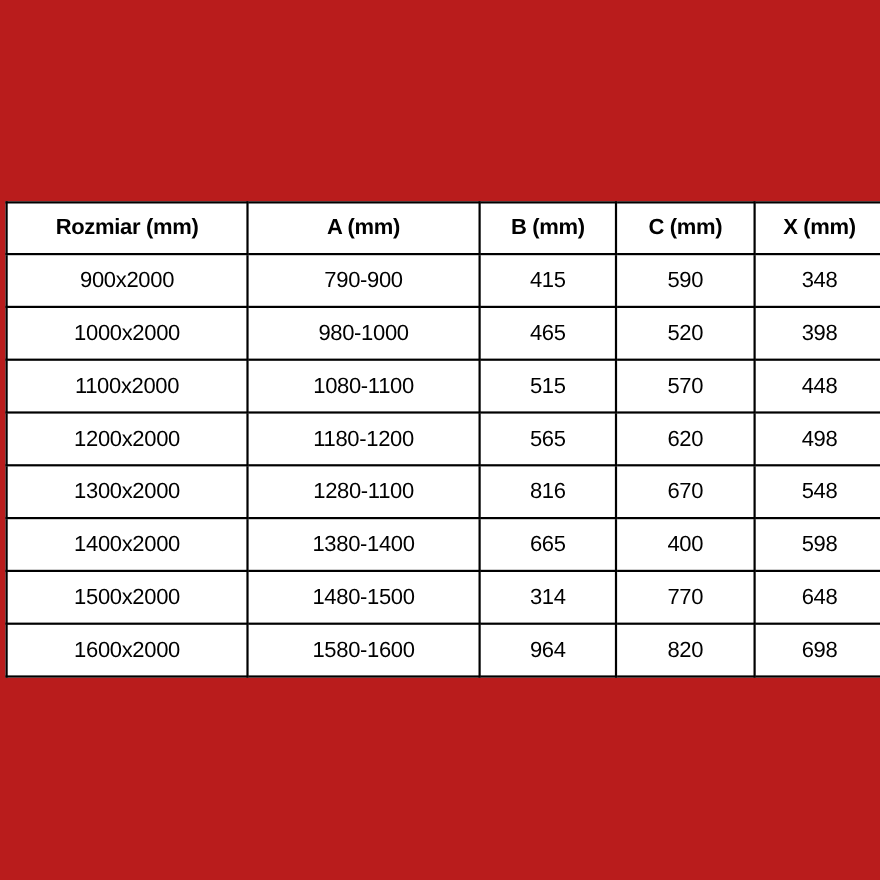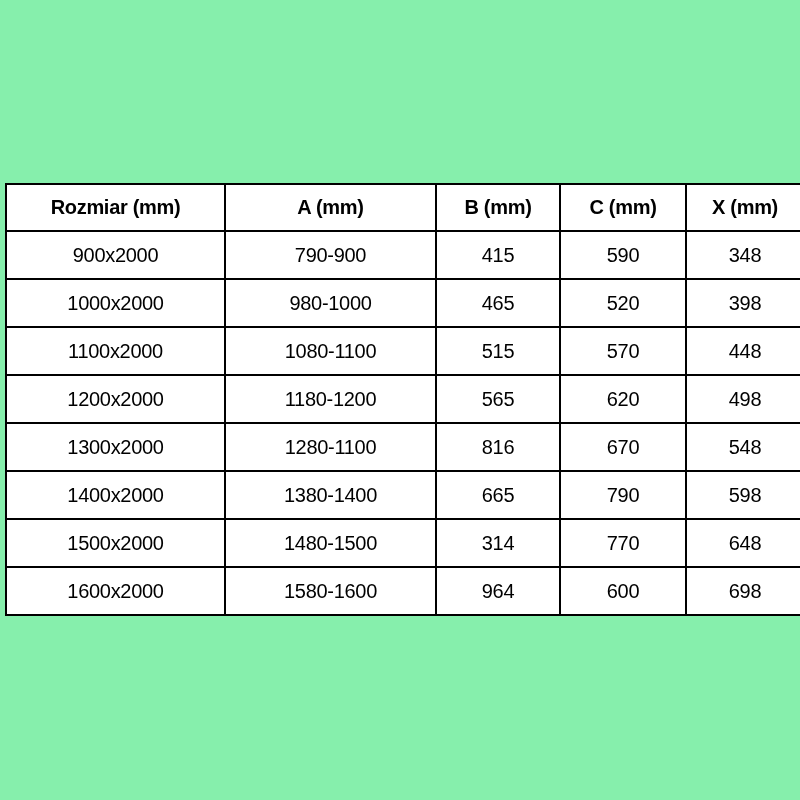--- a/index.html
+++ b/index.html
@@ -7,21 +7,21 @@
     padding: 0;
     background: #ffffff;
     width: 800px;
     height: 800px;
     font-family: "Liberation Sans", sans-serif;
   }
   .page {
     position: relative;
     width: 800px;
     height: 800px;
-    background: #86efac;
+    background: #b91c1c;
     overflow: hidden;
   }
   table.spec-table {
     position: absolute;
     left: 5px;
     top: 183px;
     width: 788px;
     border-collapse: collapse;
     table-layout: fixed;
     background: #ffffff;
@@ -98,32 +98,32 @@
           <td>1300x2000</td>
           <td>1280-1100</td>
           <td>816</td>
           <td>670</td>
           <td>548</td>
         </tr>
         <tr>
           <td>1400x2000</td>
           <td>1380-1400</td>
           <td>665</td>
-          <td>790</td>
+          <td>400</td>
           <td>598</td>
         </tr>
         <tr>
           <td>1500x2000</td>
           <td>1480-1500</td>
           <td>314</td>
           <td>770</td>
           <td>648</td>
         </tr>
         <tr>
           <td>1600x2000</td>
           <td>1580-1600</td>
           <td>964</td>
-          <td>600</td>
+          <td>820</td>
           <td>698</td>
         </tr>
       </tbody>
   </table>
 </div>
 
 </body></html>

